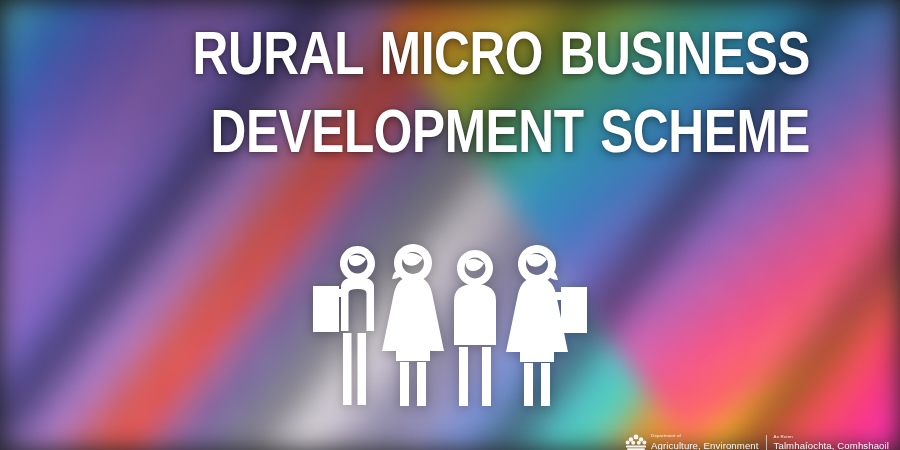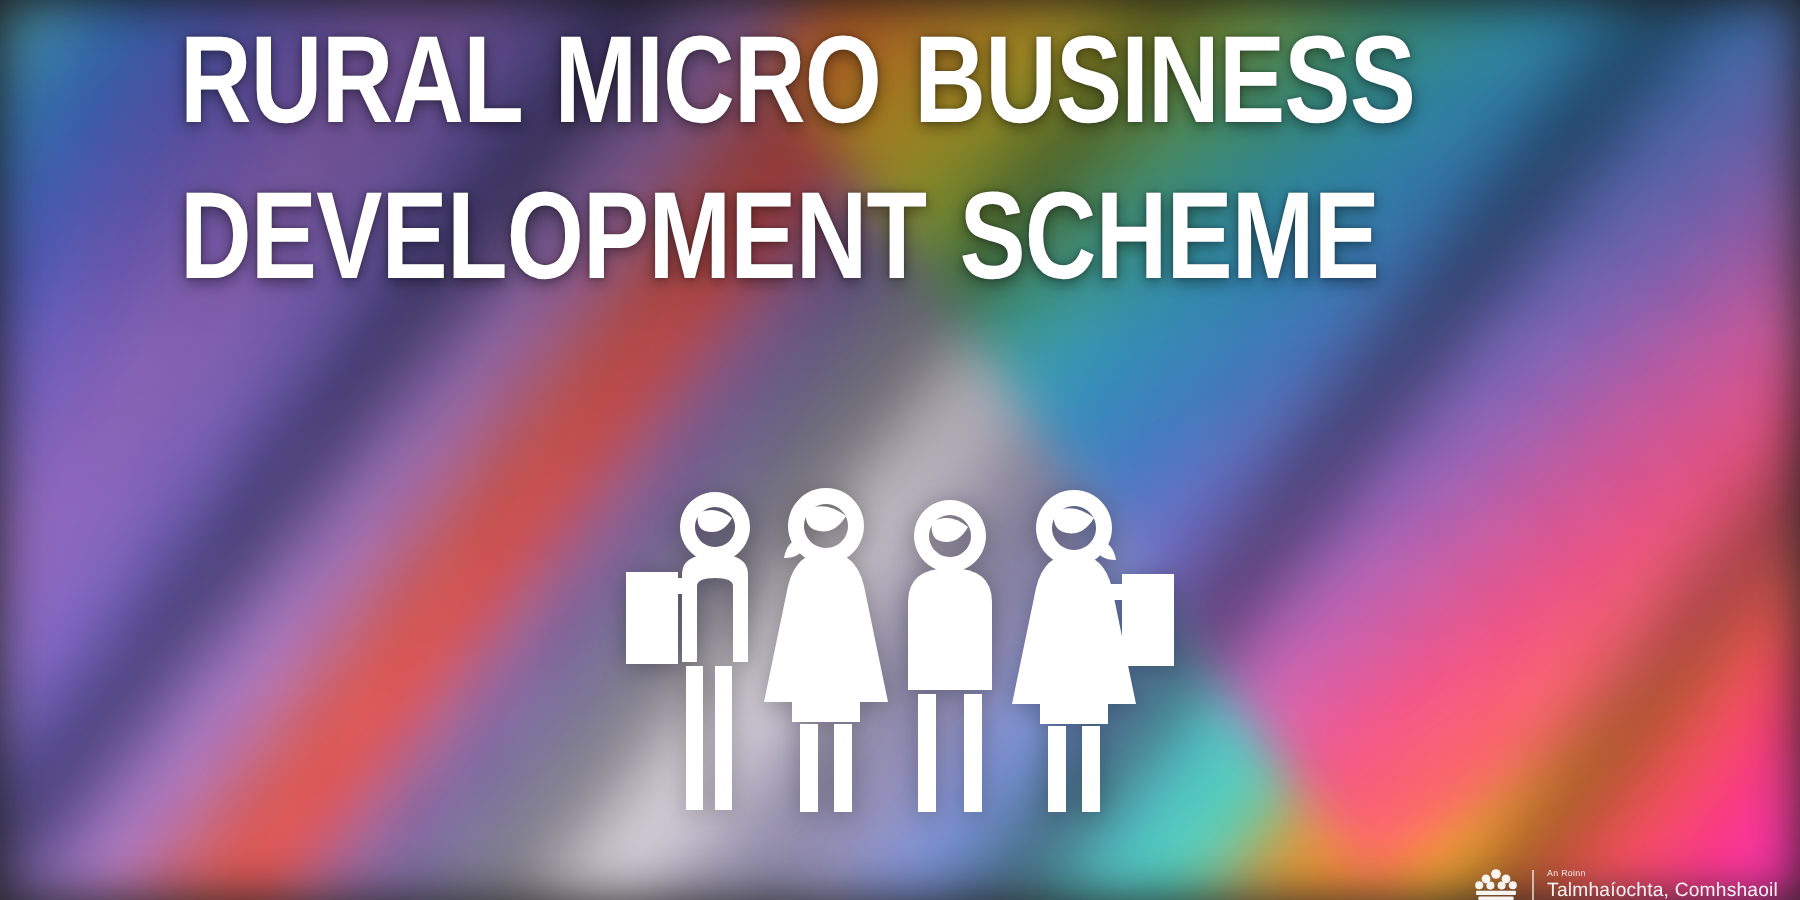--- a/index.html
+++ b/index.html
@@ -140,22 +140,22 @@
   .bg-vignette{
     position:absolute;inset:0;
     background:
       radial-gradient(120% 85% at 50% 18%, rgba(0,0,0,.30) 0%, rgba(0,0,0,.10) 45%, rgba(0,0,0,0) 75%),
       linear-gradient(180deg, rgba(0,0,0,.16) 0%, rgba(0,0,0,0) 38%);
   }
 
   
   .title-block{
     position:absolute;
-    left:0;right:0;top:2px;
-    text-align:left;
+    left:0;right:0;top:14px;
+    text-align:right;
     z-index:5;
   }
   .title-line{
     display:block;
     color:#ffffff;
     font-weight:700;
     font-size:62px;
     line-height:78px;
     letter-spacing:-0.5px;
     word-spacing:4px;
@@ -296,20 +296,24 @@
           <circle cx="6" cy="5.4" r="2.2"></circle>
           <circle cx="16" cy="5.4" r="2.2"></circle>
           <circle cx="2.6" cy="8.6" r="2"></circle>
           <circle cx="19.4" cy="8.6" r="2"></circle>
           <circle cx="8.2" cy="8.8" r="2"></circle>
           <circle cx="13.8" cy="8.8" r="2"></circle>
           <rect x="1" y="11.4" width="20" height="2.1" rx="0.6"></rect>
           <rect x="2.2" y="14.2" width="17.6" height="2.1" rx="0.6"></rect>
         </svg>
       </span>
+      <span class="logo-text">
+        <span class="logo-kicker">Department of</span>
+        <span class="logo-name">Agriculture, Environment</span>
+      </span>
     </div>
 
     <div class="logo-unit">
       <span class="logo-text">
         <span class="logo-kicker">An Roinn</span>
         <span class="logo-name">Talmhaíochta, Comhshaoil</span>
       </span>
     </div>
 
 

